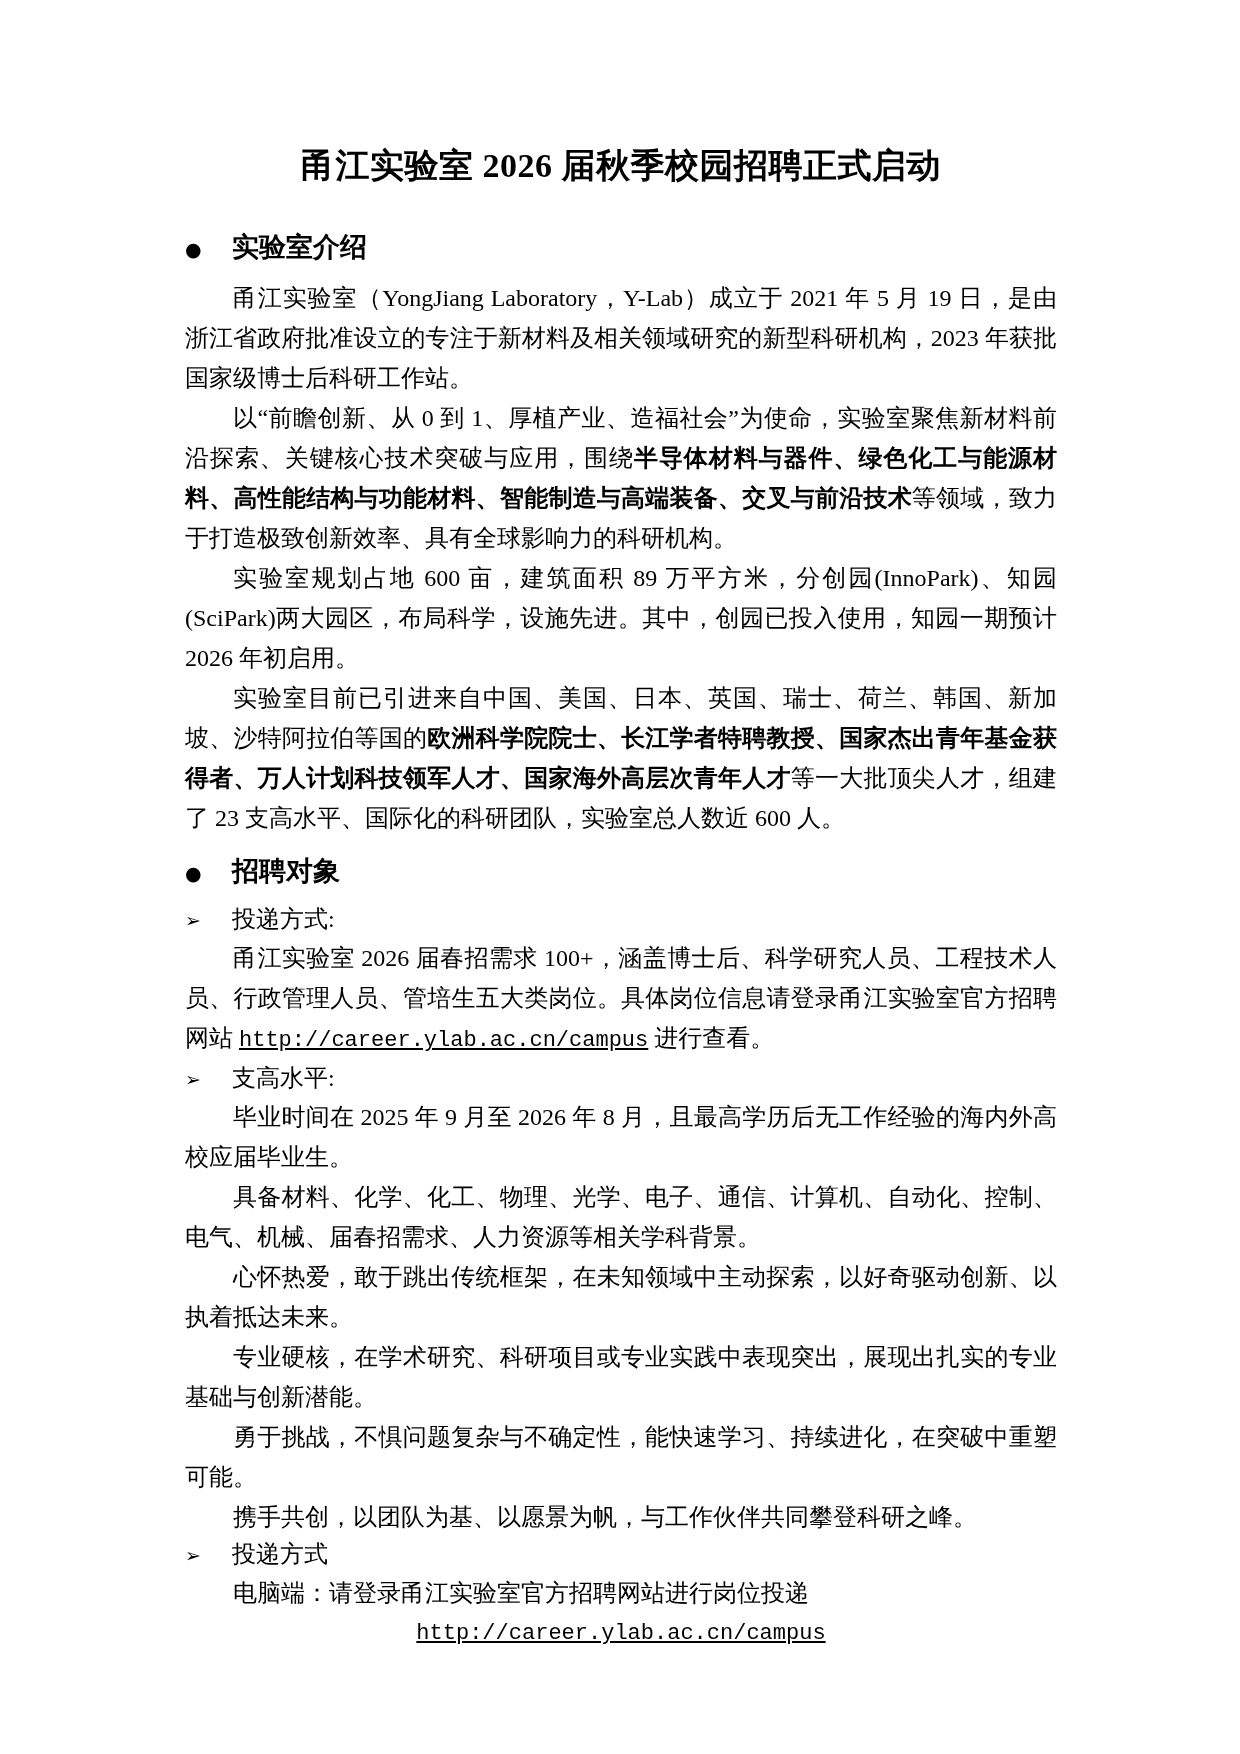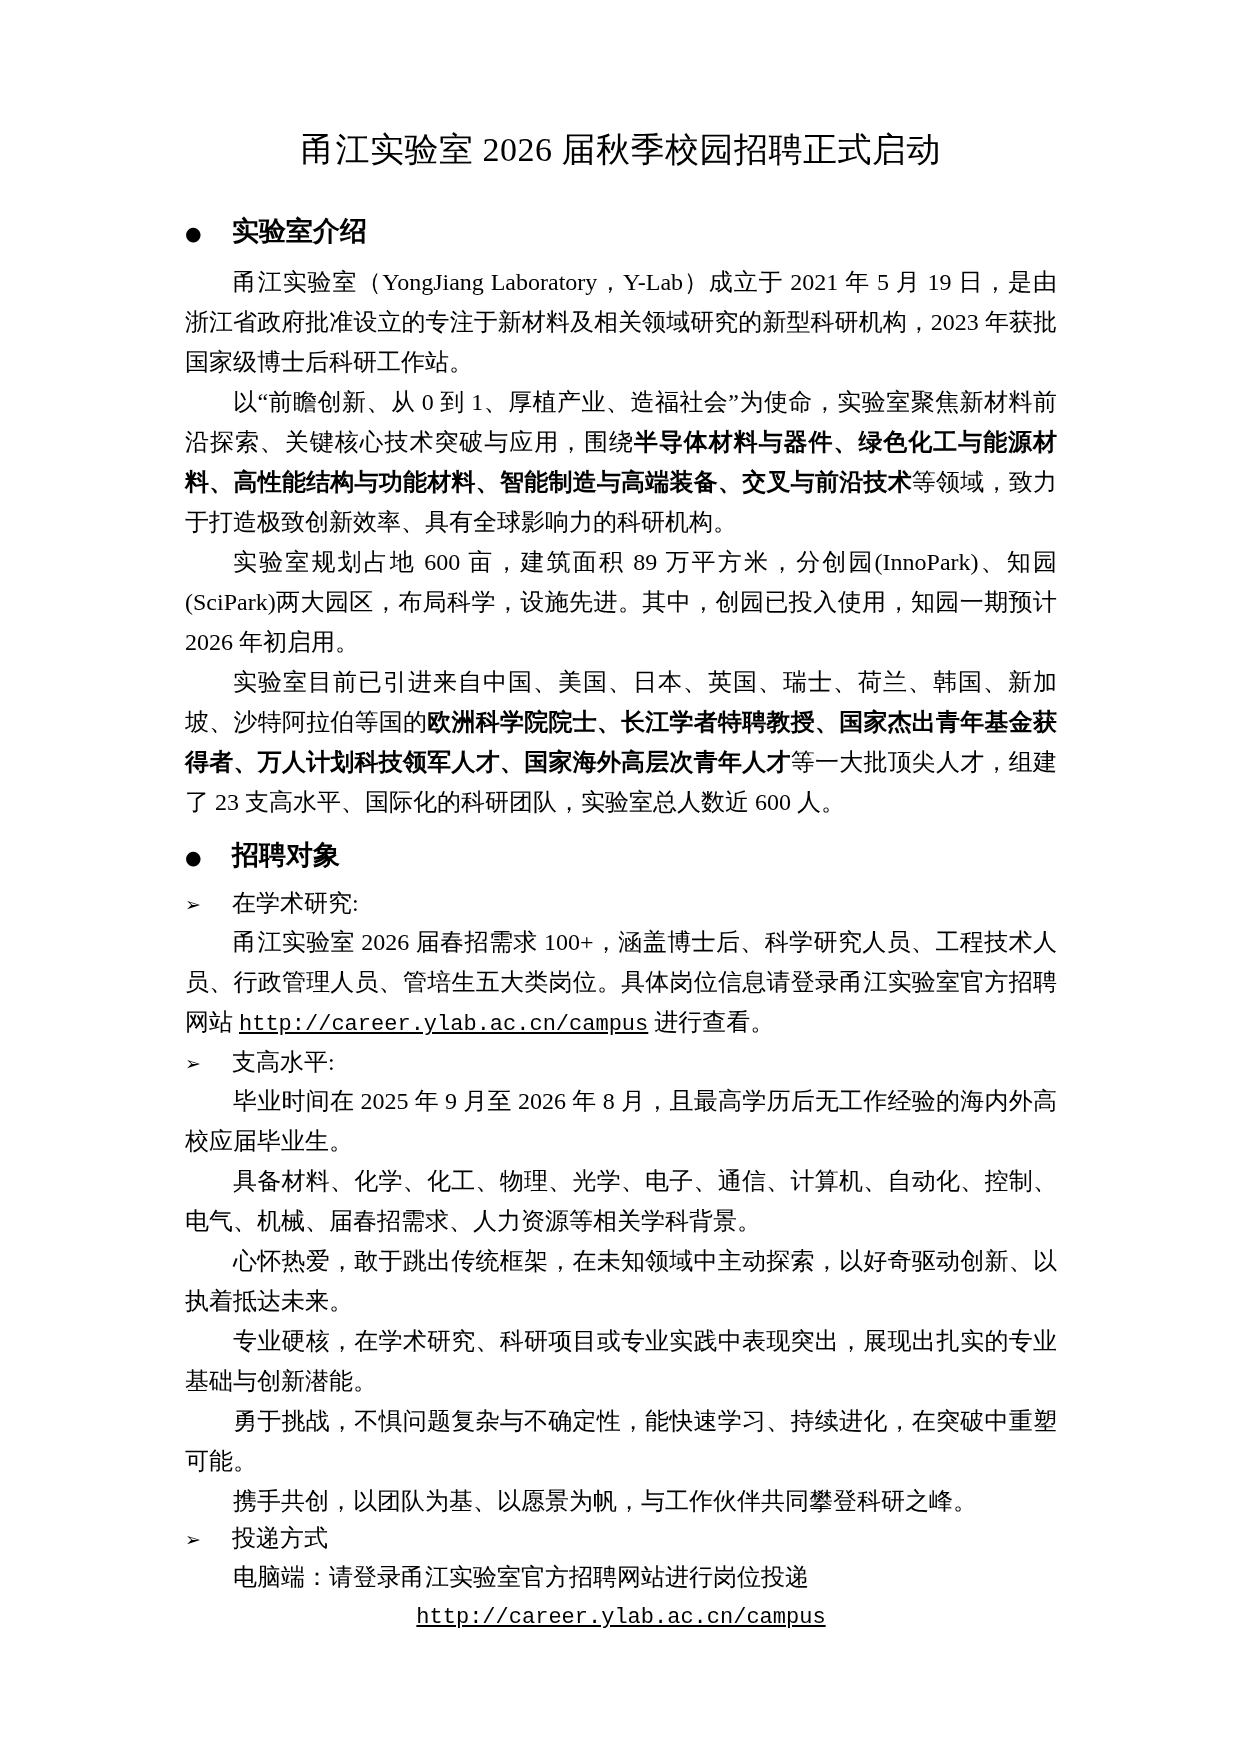--- a/index.html
+++ b/index.html
@@ -6,22 +6,22 @@
   body{background:#e8e8e8;}
   .page{
     width:1240px;height:1754px;background:#ffffff;color:#000000;
     margin:0 auto;position:relative;overflow:hidden;
     font-family:"Liberation Serif","DejaVu Serif",serif;
   }
   .content{
     position:absolute;left:185px;top:128px;width:872px;
   }
   .doc-title{
-    font-size:34px;font-weight:normal;text-align:center;
-    margin:0 0 42px 0;line-height:1.3;letter-spacing:0.5px;
+    font-size:34px;font-weight:bold;text-align:center;
+    margin:16px 0 42px 0;line-height:1.3;letter-spacing:0.5px;
   }
   .sec-row{
     display:flex;align-items:baseline;
     margin:16px 0 12px 0;
   }
   .sec-bullet{
     width:47px;flex:0 0 47px;font-size:19px;line-height:34px;
     font-family:"DejaVu Sans",sans-serif;
   }
   .sec-heading{
@@ -73,21 +73,21 @@
     <p class="body"><span>实验室目前已引进来自中国、美国、日本、英国、瑞士、荷兰、韩国、新加坡、沙特阿拉伯等国的</span><span class="b">欧洲科学院院士、长江学者特聘教授、国家杰出青年基金获得者、万人计划科技领军人才、国家海外高层次青年人才</span><span>等一大批顶尖人才，组建了 23 支高水平、国际化的科研团队，实验室总人数近 600 人。</span></p>
 
 
     <div class="sec-row">
       <span class="sec-bullet">●</span>
       <span class="sec-heading">招聘对象</span>
     </div>
 
     <div class="arrow-row">
       <span class="arrow-bullet">➢</span>
-      <span class="arrow-label">在学术研究:</span>
+      <span class="arrow-label">投递方式:</span>
     </div>
 
     <p class="body"><span>甬江实验室 2026 届春招需求 100+，涵盖博士后、科学研究人员、工程技术人员、行政管理人员、管培生五大类岗位。具体岗位信息请登录甬江实验室官方招聘网站 </span><a class="doclink" href="#">http://career.ylab.ac.cn/campus</a><span> 进行查看。</span></p>
 
     <div class="arrow-row">
       <span class="arrow-bullet">➢</span>
       <span class="arrow-label">支高水平:</span>
     </div>
 
     <p class="body">毕业时间在 2025 年 9 月至 2026 年 8 月，且最高学历后无工作经验的海内外高校应届毕业生。</p>

